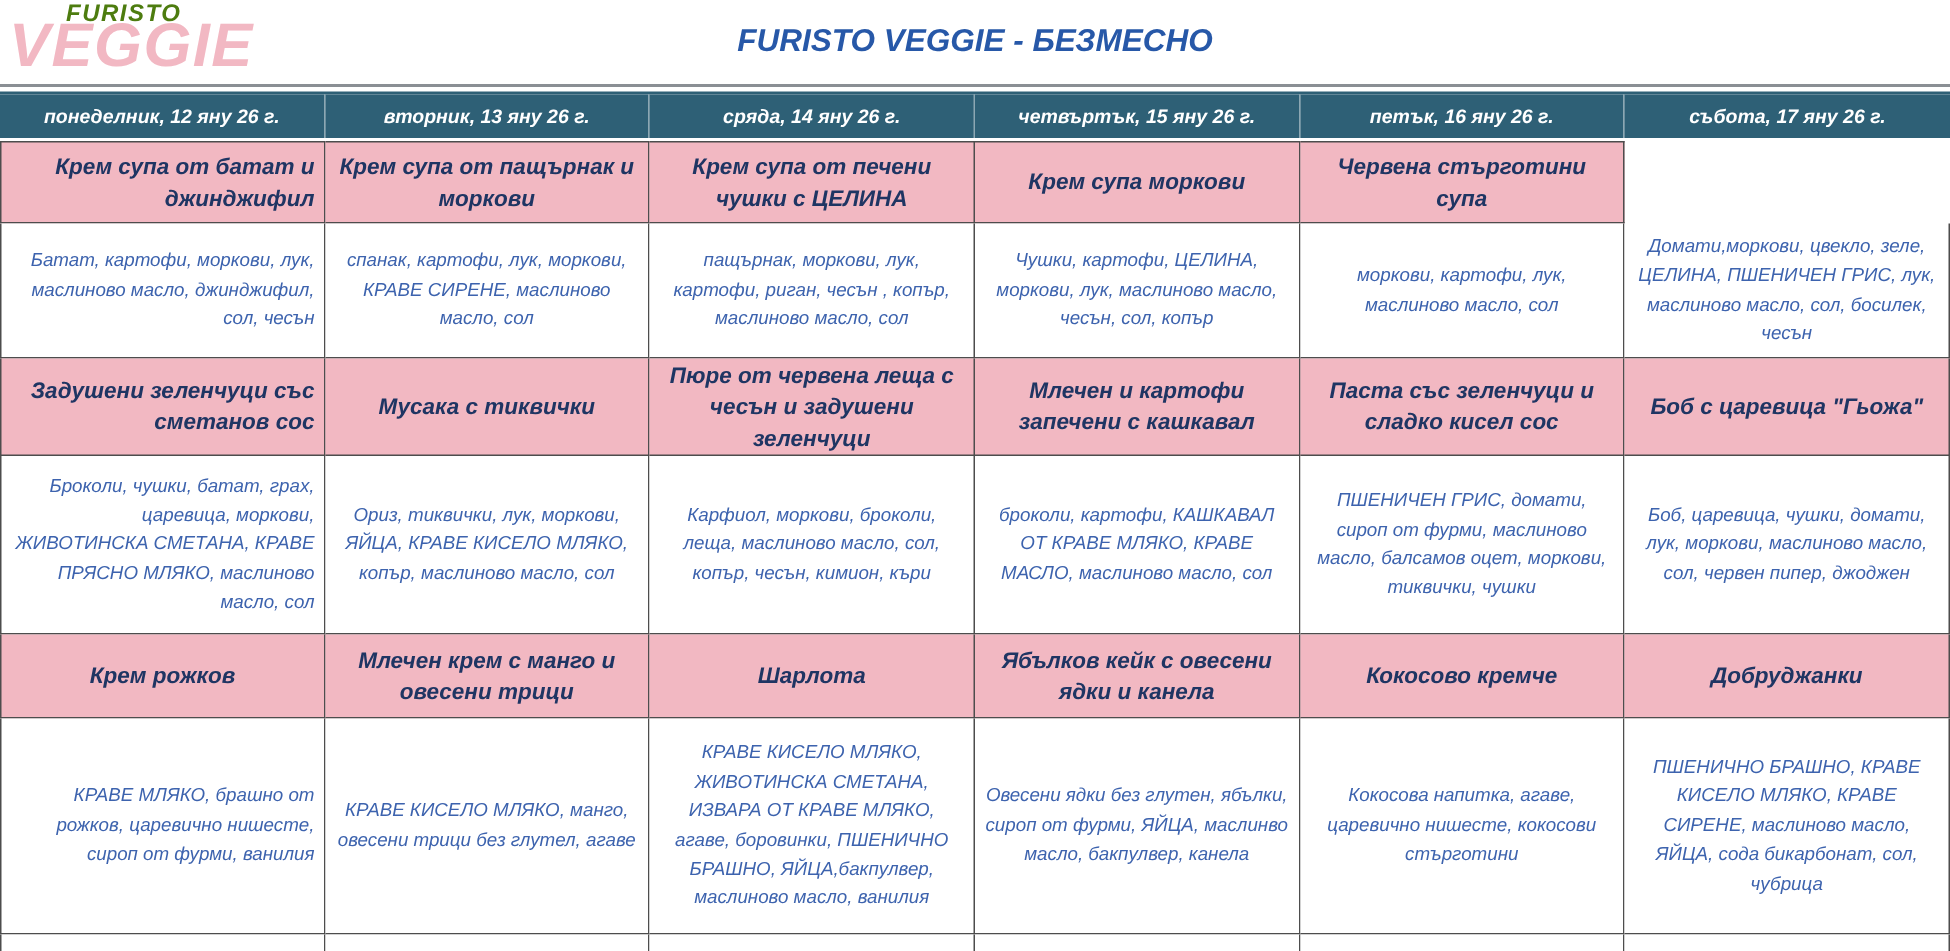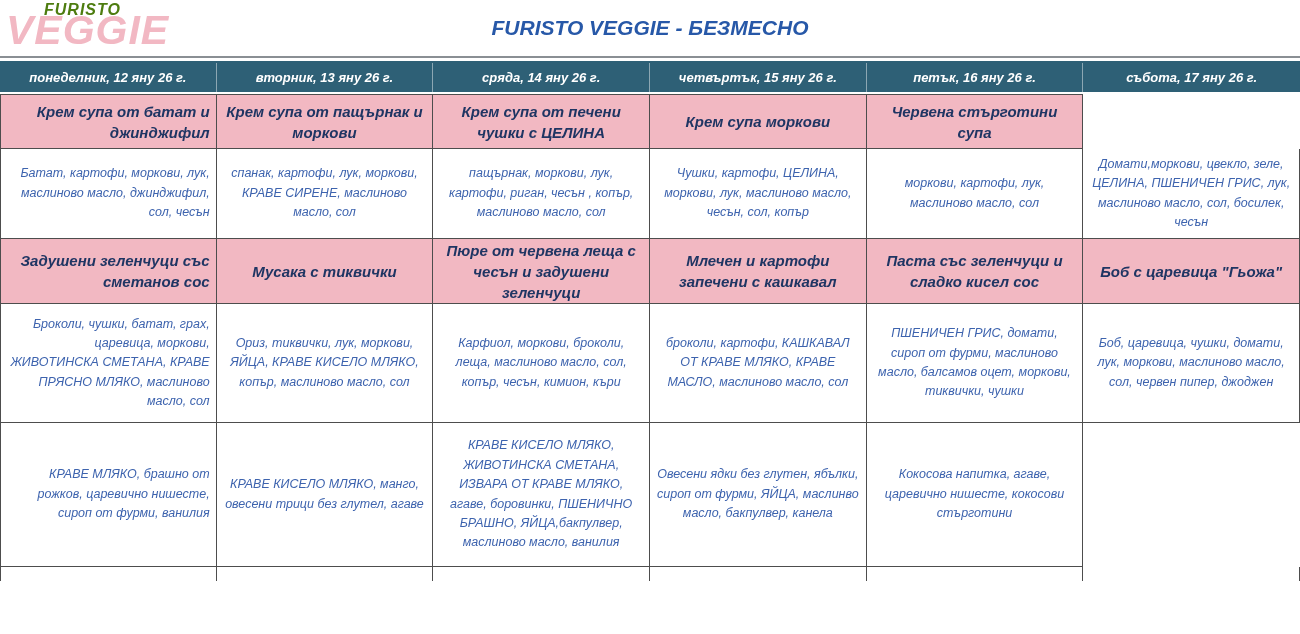--- a/index.html
+++ b/index.html
@@ -131,26 +131,35 @@
   </div>
   <div class="row ingr-row h-ingr2">
     <div class="cell">Броколи, чушки, батат, грах, царевица, моркови, ЖИВОТИНСКА СМЕТАНА, КРАВЕ ПРЯСНО МЛЯКО, маслиново масло, сол</div>
     <div class="cell">Ориз, тиквички, лук, моркови,  ЯЙЦА, КРАВЕ КИСЕЛО МЛЯКО, копър, маслиново масло, сол</div>
     <div class="cell">Карфиол, моркови, броколи, леща, маслиново масло, сол, копър, чесън, кимион, къри</div>
     <div class="cell">броколи, картофи, КАШКАВАЛ ОТ КРАВЕ МЛЯКО, КРАВЕ МАСЛО,  маслиново масло, сол</div>
     <div class="cell">ПШЕНИЧЕН ГРИС, домати, сироп от фурми,  маслиново масло, балсамов оцет, моркови, тиквички, чушки</div>
     <div class="cell">Боб, царевица, чушки, домати, лук, моркови, маслиново масло, сол, червен пипер, джоджен</div>
   </div>
 
+  <div class="row dish-row h-dish3">
+    <div class="cell">Крем рожков</div>
+    <div class="cell">Млечен крем с манго и овесени трици</div>
+    <div class="cell">Шарлота</div>
+    <div class="cell">Ябълков кейк с овесени ядки и канела</div>
+    <div class="cell">Кокосово кремче</div>
+    <div class="cell">Добруджанки</div>
+  </div>
   <div class="row ingr-row h-ingr3">
     <div class="cell">КРАВЕ МЛЯКО, брашно от рожков, царевично нишесте, сироп от фурми, ванилия</div>
     <div class="cell">КРАВЕ КИСЕЛО МЛЯКО, манго, овесени трици без глутел, агаве</div>
     <div class="cell">КРАВЕ КИСЕЛО МЛЯКО, ЖИВОТИНСКА СМЕТАНА, ИЗВАРА ОТ КРАВЕ МЛЯКО, агаве, боровинки, ПШЕНИЧНО БРАШНО, ЯЙЦА,бакпулвер, маслиново масло, ванилия</div>
     <div class="cell">Овесени ядки без глутен, ябълки, сироп от фурми, ЯЙЦА, маслинво масло, бакпулвер, канела</div>
     <div class="cell">Кокосова напитка, агаве, царевично нишесте, кокосови стърготини</div>
+    <div class="cell">ПШЕНИЧНО БРАШНО, КРАВЕ КИСЕЛО МЛЯКО, КРАВЕ СИРЕНЕ, маслиново масло, ЯЙЦА, сода бикарбонат, сол, чубрица</div>
   </div>
 
   <div class="row partial-row">
     <div class="cell"></div>
     <div class="cell"></div>
     <div class="cell"></div>
     <div class="cell"></div>
     <div class="cell"></div>
     <div class="cell"></div>
   </div>

